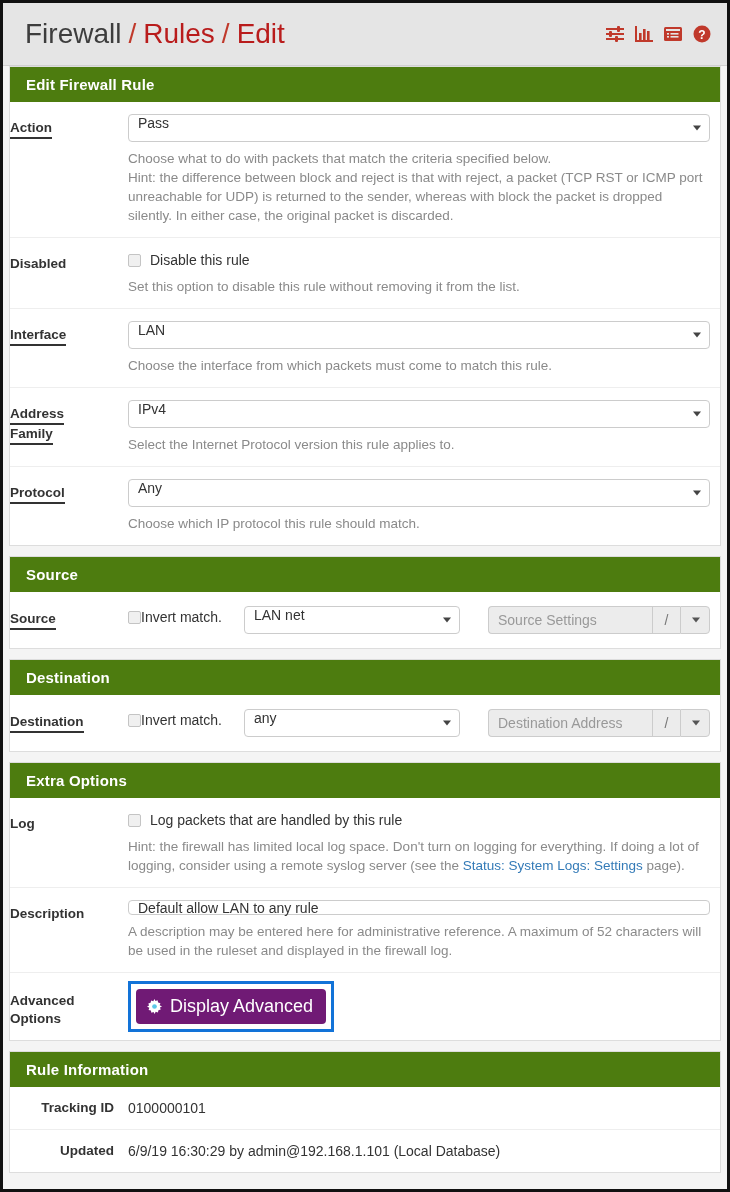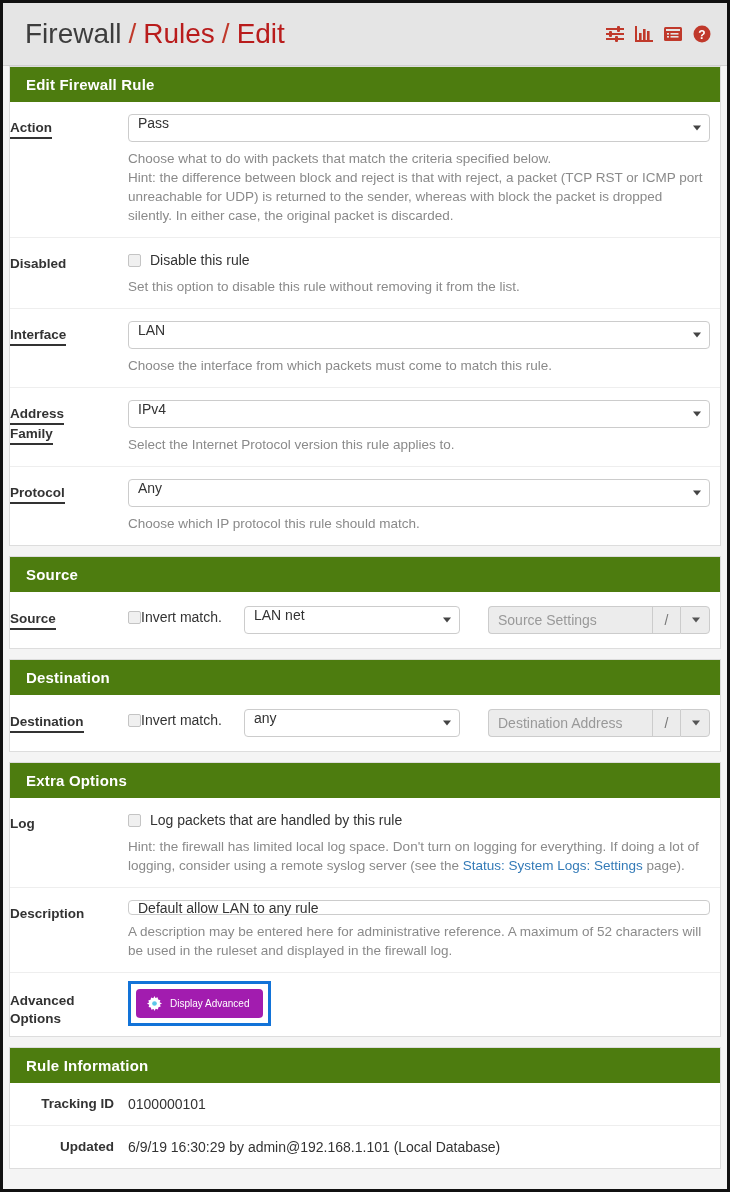--- a/index.html
+++ b/index.html
@@ -173,26 +173,26 @@
   }
 
   
   .focus-ring {
     display: inline-block;
     border: 3px solid #1273d8;
     background: #fff;
     padding: 5px;
   }
   .btn-adv {
-    background: #a21caf;
+    background: #701a75;
     color: #fff;
     border: none;
     border-radius: 4px;
     padding: 7px 13px 7px 11px;
-    font-size: 10px;
+    font-size: 18px;
     font-family: "Liberation Sans", sans-serif;
     display: inline-flex;
     align-items: center;
     gap: 8px;
     cursor: pointer;
   }
 
   
   .info-row {
     display: flex;

